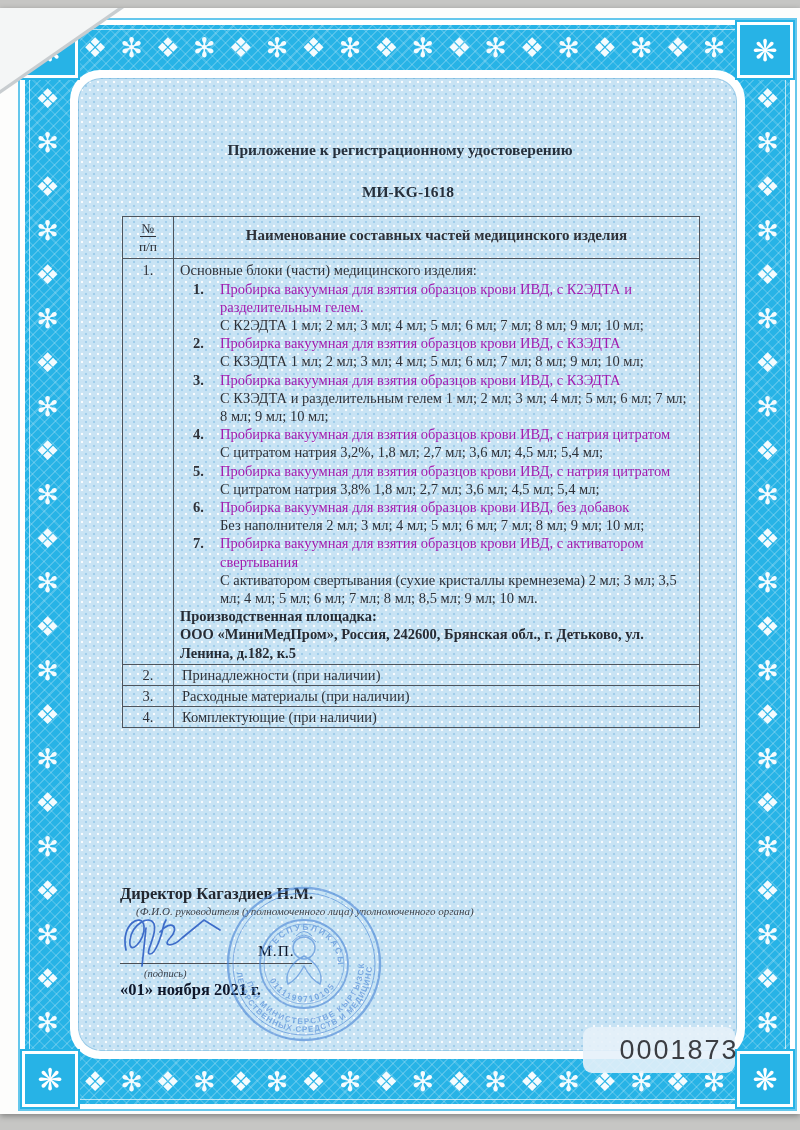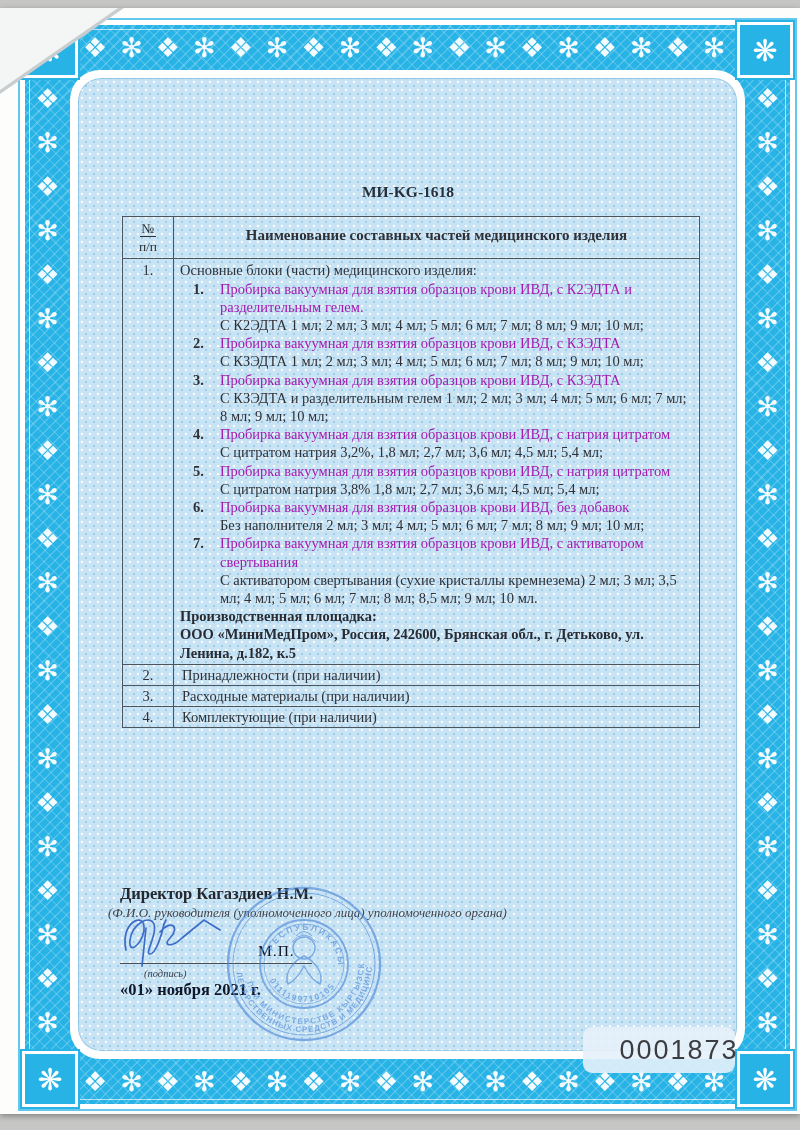--- a/index.html
+++ b/index.html
@@ -84,21 +84,21 @@
   .num-top{border-bottom:1px solid #2e3138;padding:0 2px;}
   ol.comp{list-style:none;margin:0;padding:0;}
   ol.comp li{position:relative;padding-left:40px;margin:0;}
   ol.comp .num{position:absolute;left:13px;top:0;font-weight:bold;}
   ol.comp .t{font-weight:normal;color:#a21caf;}
   .prod{font-weight:bold;color:#262b34;}
   .srow td{padding-top:1px;padding-bottom:1px;}
   .srow .c2{padding-left:8px;}
   
   .director{position:absolute;left:120px;top:876px;font-size:16.5px;font-weight:bold;color:#23272f;}
-  .fio-note{position:absolute;left:108px;top:897px;font-size:13px;font-style:italic;color:#3c414a;}
+  .fio-note{position:absolute;left:136px;top:897px;font-size:11px;font-style:italic;color:#3c414a;}
   .sig-line{position:absolute;left:120px;top:955px;width:192px;border-bottom:1.5px solid #4a4f55;}
   .sign-note{position:absolute;left:120px;top:960px;font-size:10.5px;font-style:italic;color:#3c414a;margin-left:24px;}
   .mp{position:absolute;left:258px;top:934px;font-size:15.5px;color:#0f172a;letter-spacing:1px;}
   .date{position:absolute;left:120px;top:972px;font-size:16.5px;font-weight:bold;color:#0f172a;}
   .sig-svg{position:absolute;left:116px;top:900px;z-index:6;}
   .stamp{position:absolute;left:222px;top:874px;z-index:4;opacity:.62;}
   
   .serial-panel{
     position:absolute;left:583px;top:1019px;width:152px;height:46px;
     background:rgba(229,241,250,.9);border-radius:9px;
@@ -126,20 +126,21 @@
       <div class="corner tr">❋</div>
       <div class="corner bl">❋</div>
       <div class="corner br">❋</div>
       <div class="gap">
         <div class="blue"></div>
       </div>
     </div>
 
     <div class="content">
 
+      <div class="title1">Приложение к регистрационному удостоверению</div>
       <div class="title2">МИ-KG-1618</div>
 
       <table class="doc">
         <tbody>
           <tr class="hdr">
             <td class="c1">
               <span class="num-top">№</span><br>
               <span>п/п</span>
             </td>
             <td class="c2">Наименование составных частей медицинского изделия</td>

